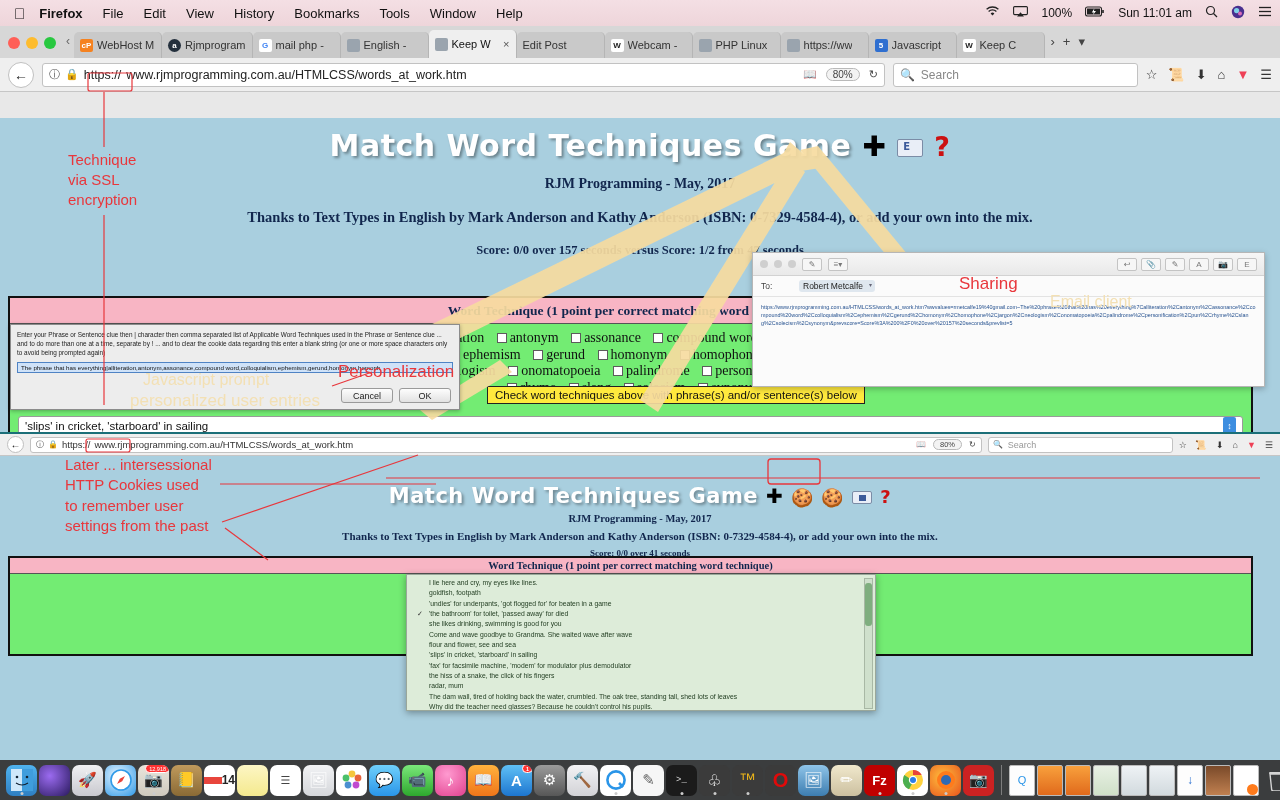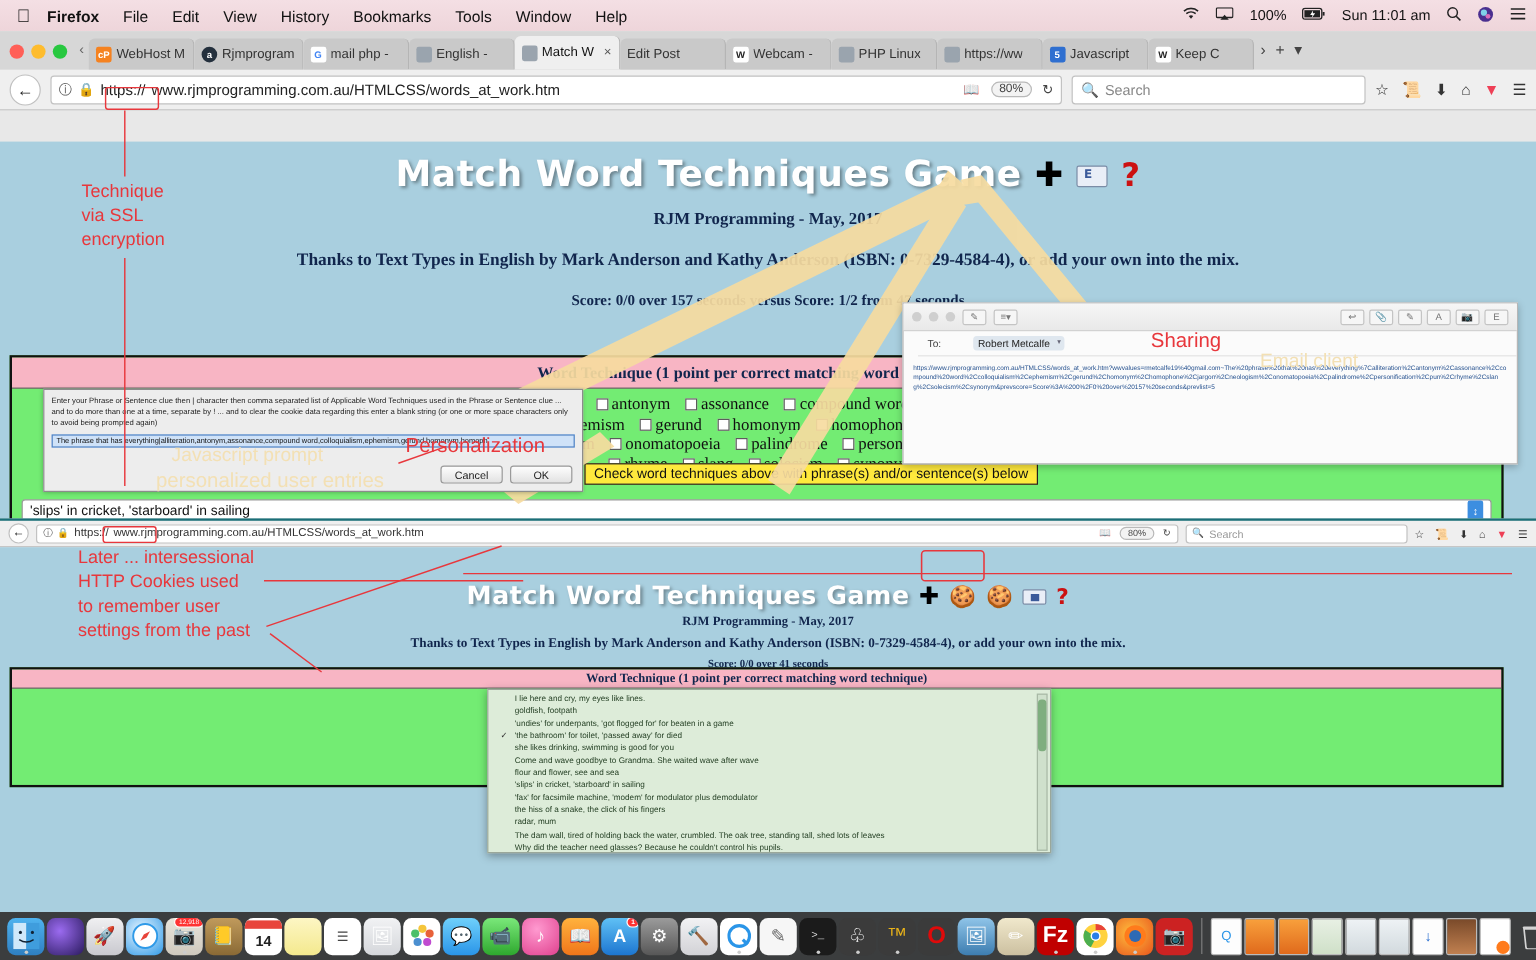--- a/index.html
+++ b/index.html
@@ -87,40 +87,40 @@
               font-size:11.5px; padding:2px 7px; color:#111; white-space:nowrap;}
   .selwrap { position:absolute; left:8px; top:92px; width:1225px; height:20px; background:#fff;
              border:1px solid #9a9a9a; border-radius:3px; display:flex; align-items:center; padding:0 6px;
              font-size:11.5px; color:#111;}
   .selarrow { margin-left:auto; width:13px; height:18px; background:#3d8ee0; color:#fff; border-radius:2px;
               font-size:9px; display:flex; align-items:center; justify-content:center;}
 
   
   .prompt { position:absolute; left:10px; top:324px; width:450px; height:86px;
             background:#ededed; border:1px solid #8c8c8c; padding:5px 6px 0 6px; z-index:30;
-            box-shadow:0 1px 4px rgba(0,0,0,0.3);margin-left:26px;}
+            box-shadow:0 1px 4px rgba(0,0,0,0.3);}
   .prompt .ptext { font-size:6.4px; color:#222; line-height:1.42; }
   .prompt .pinput { margin-top:5px; height:11px; background:#cfe2f8; border:1px solid #4f83c4;
                     font-size:6.2px; color:#111; padding:1px 3px; overflow:hidden; white-space:nowrap;}
   .prompt .pbtns { position:absolute; right:8px; bottom:6px; display:flex; gap:6px; }
   .prompt .pbtn { width:52px; height:15px; background:linear-gradient(#fdfdfd,#e2e2e2);
                   border:1px solid #9a9a9a; border-radius:3px; font-size:9px; color:#222;
                   display:flex; align-items:center; justify-content:center;}
 
   
   .email { position:absolute; left:752px; top:252px; width:513px; height:135px;
            background:#fbfbfb; border:1px solid #b6b6b6; z-index:32; box-shadow:0 2px 6px rgba(0,0,0,0.25);}
   .email .ehead { height:23px; display:flex; align-items:center; padding:0 7px; gap:6px;
                   background:linear-gradient(#f6f6f6,#e9e9e9); border-bottom:1px solid #d2d2d2;}
   .email .etl { width:8px; height:8px; border-radius:50%; background:#cfcfcf; }
   .ebtn { height:13px; min-width:20px; border:1px solid #c4c4c4; background:#f6f6f6; border-radius:2px;
           font-size:8px; color:#777; display:flex; align-items:center; justify-content:center; padding:0 3px;}
   .email .eright { margin-left:auto; display:flex; gap:4px; }
   .erow { height:21px; border-bottom:1px solid #e3e3e3; display:flex; align-items:center; padding:0 8px;
-          font-size:8.5px; color:#333;margin-left:12px; }
+          font-size:8.5px; color:#333; }
   .erow .lbl { width:38px; color:#444; }
   .chip { background:#dfe7ef; border-radius:3px; padding:1px 12px 1px 4px; font-size:8.5px; color:#222; position:relative;}
   .chip:after{ content:"\25BE"; position:absolute; right:3px; top:1px; font-size:6px; color:#667;}
   .ebody { padding:6px 8px; font-size:5.4px; color:#25518f; line-height:1.5; word-break:break-all; }
 
   
   .ann { position:absolute; color:#e8373c; font-size:15px; line-height:1.33; z-index:60; white-space:pre; }
   .annbig { font-size:17px; }
   .ghost { position:absolute; color:#f3e0b4; z-index:31; white-space:pre; }
   svg.overlay { position:absolute; left:0; top:0; width:1280px; height:800px; z-index:55; pointer-events:none;}
@@ -268,21 +268,21 @@
       <div class="tab">
         <span class="favi" style="background:#fff;color:#4285f4;">G</span>
         <span class="tlabel">mail php -</span>
       </div>
       <div class="tab">
         <span class="favi" style="background:#9aa4ae;"></span>
         <span class="tlabel">English -</span>
       </div>
       <div class="tab active">
         <span class="favi" style="background:#9aa4ae;"></span>
-        <span class="tlabel">Match W</span>
+        <span class="tlabel">Keep W</span>
         <span class="tclose">×</span>
       </div>
       <div class="tab">
         <span class="tlabel">Edit Post</span>
       </div>
       <div class="tab">
         <span class="favi" style="background:#fff;color:#222;">W</span>
         <span class="tlabel">Webcam -</span>
       </div>
       <div class="tab">
@@ -572,21 +572,21 @@
       <svg width="22" height="22" viewBox="0 0 22 22">
           <circle cx="11" cy="11" r="10" fill="#fff" stroke="#2f9ae8" stroke-width="1.6"></circle>
           <polygon points="15,7 12.2,12.2 7,15 9.8,9.8" fill="#e8433a"></polygon>
         </svg>
     </div>
     <div class="dicon" style="background:linear-gradient(#e9e5dc,#cfc9bd);">📷
       <span class="badge">12,918</span>
       <span class="dot"></span>
     </div>
     <div class="dicon" style="background:linear-gradient(#c09a5c,#8a6a35);">📒</div>
-    <div class="dicon" style="background:#fff;color:#222;flex-direction:column;font-size:12px;font-weight:bold;">
+    <div class="dicon" style="background:#fff;color:#222;flex-direction:row;font-size:12px;font-weight:bold;">
       <div style="width:100%;height:7px;background:#e8453c;"></div>
       <div style="font-size:12px;color:#222;line-height:20px;">14</div>
     </div>
     <div class="dicon" style="background:linear-gradient(#fdf6c4,#f4e98e);"></div>
     <div class="dicon" style="background:#fff;color:#444;font-size:11px;">☰</div>
     <div class="dicon" style="background:linear-gradient(#f1f2f4,#d5d7db);">🖼</div>
     <div class="dicon" style="background:#fff;">
       <svg width="20" height="20" viewBox="0 0 20 20">
           <circle cx="10" cy="4" r="3.4" fill="#f5c53b"></circle>
           <circle cx="16" cy="8" r="3.4" fill="#e8623a"></circle>
@@ -617,21 +617,21 @@
     </div>
     <div class="dicon" style="background:#3b3b3b;color:#fff;font-size:16px;">♧
       <span class="dot"></span>
     </div>
     <div class="dicon" style="background:#3b3b3b;color:#e8b21a;font-size:17px;">™
       <span class="dot"></span>
     </div>
     <div class="dicon" style="background:#3b3b3b;color:#e00a0a;font-size:20px;font-weight:bold;">O</div>
     <div class="dicon" style="background:linear-gradient(#8fc4e8,#3d7db0);">🖼</div>
     <div class="dicon" style="background:linear-gradient(#f0e8cc,#ccc0a0);">✏</div>
-    <div class="dicon" style="background:#c00000;color:#fff;font-size:19px;font-weight:bold;">Fz
+    <div class="dicon" style="background:#c00000;color:#fff;font-size:13px;font-weight:bold;">Fz
       <span class="dot"></span>
     </div>
     <div class="dicon" style="background:#fff;">
       <svg width="22" height="22" viewBox="0 0 22 22">
           <circle cx="11" cy="11" r="10" fill="#ffd23f"></circle>
           <path d="M11 1 A10 10 0 0 1 19.7 6 L11 6 Z" fill="#e8443a"></path>
           <path d="M2.3 6 A10 10 0 0 0 7 20.3 L11.5 12 Z" fill="#4caf50"></path>
           <circle cx="11" cy="11" r="4.2" fill="#fff"></circle>
           <circle cx="11" cy="11" r="3" fill="#2a7ee8"></circle>
         </svg>

